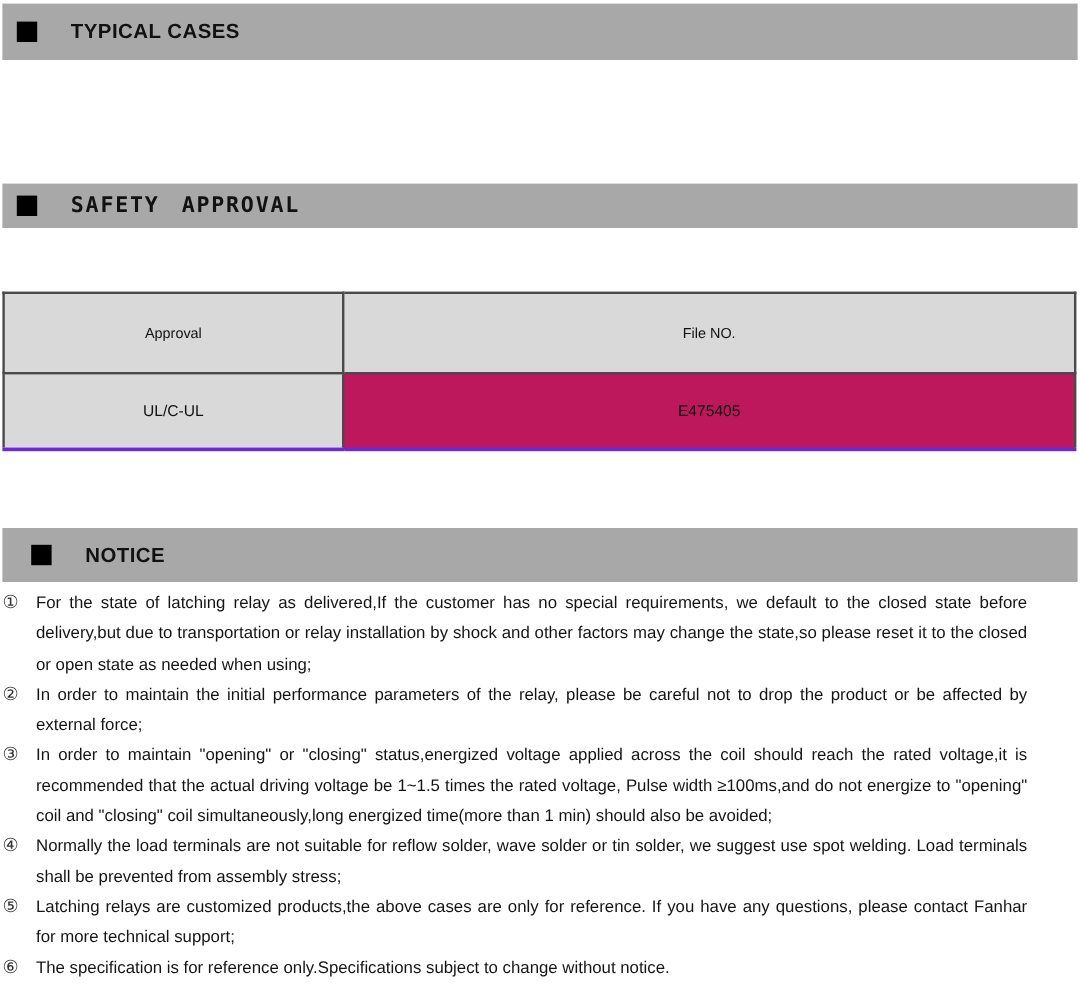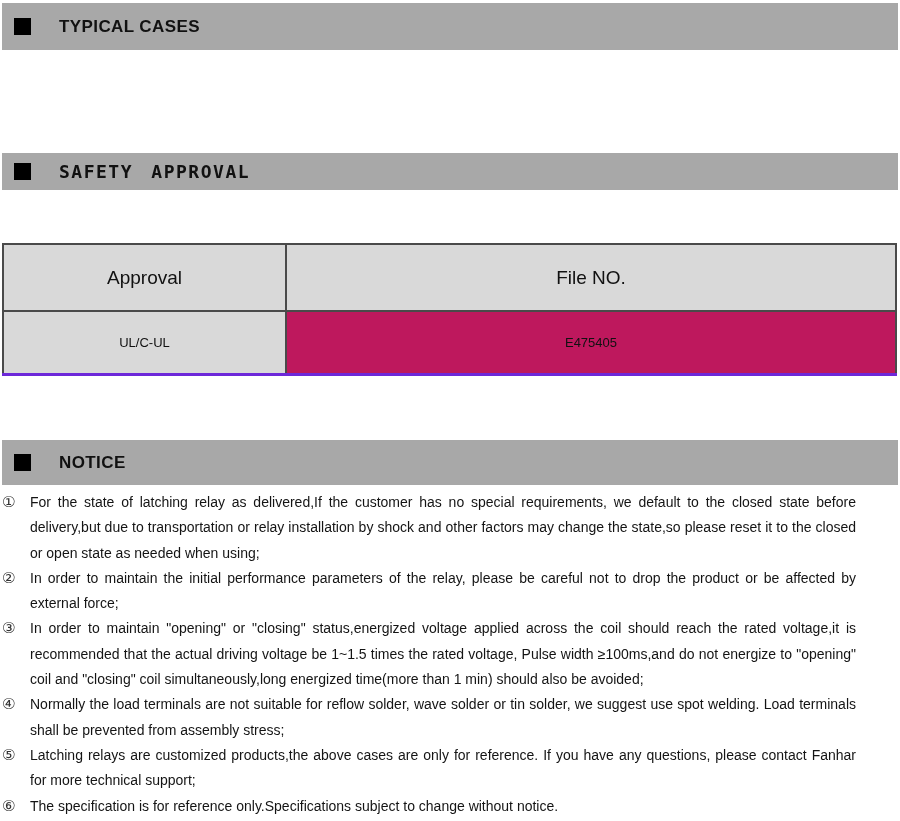--- a/index.html
+++ b/index.html
@@ -15,21 +15,21 @@
   .section-bar {
     position: absolute;
     left: 2px;
     right: 2px;
     background: #a8a8a8;
     display: flex;
     align-items: center;
   }
   #bar-typical { top: 3px;   height: 47px; }
   #bar-safety  { top: 153px; height: 37px; }
-  #bar-notice  { top: 440px; height: 45px; }
+  #bar-notice  { top: 440px; height: 45px; padding-left: 12px; }
   .section-square {
     width: 17px; height: 17px;
     background: #000000;
     margin-left: 12px;
     margin-right: 12px;
     flex: 0 0 auto;
   }
   .section-title {
     font-weight: bold;
     font-size: 17px;
@@ -57,21 +57,21 @@
     border: 2px solid #4a4a4a;
     text-align: center;
     vertical-align: middle;
     font-weight: normal;
     padding: 0;
   }
   #approval-table .col-approval { width: 281px; }
   #approval-table tr.header-row th {
     background: #d9d9d9;
     height: 65px;
-    font-size: 19px;
+    font-size: 12px;
     margin-left: 12px;
   }
   #approval-table tr.data-row td {
     height: 61px;
     font-size: 13px;
     border-bottom: 3px solid #6d28d9;
   }
   #approval-table td.cell-gray { background: #d9d9d9; }
   #approval-table td.cell-white { background: #be185d; }
   

